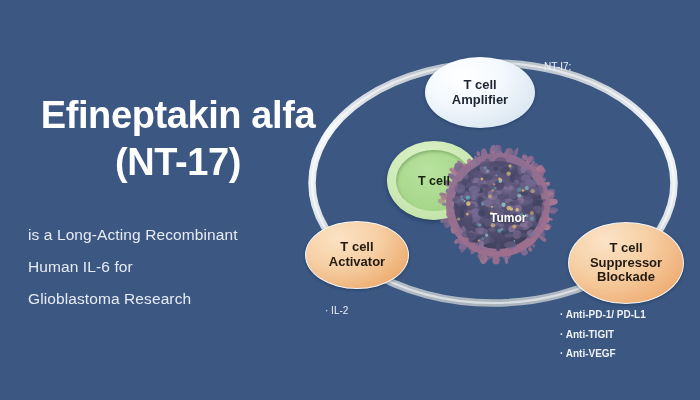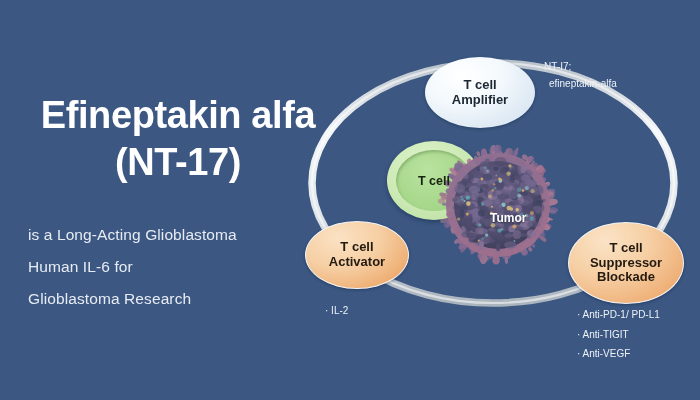--- a/index.html
+++ b/index.html
@@ -75,34 +75,34 @@
   #tumor-label{
     position:absolute;left:60px;top:78px;color:#ffffff;font-size:12px;font-weight:bold;
     text-shadow:0 1px 2px rgba(10,20,40,.55);z-index:30;
   }
 
   
   .ann{position:absolute;color:#eef2f7;font-size:10px;line-height:16.5px;white-space:nowrap;}
   #ann-amplifier{left:538px;top:59px;}
   #ann-amplifier .l2{padding-left:11px;}
   #ann-il2{left:325px;top:303px;}
-  #ann-suppressor{left:577px;top:305px;line-height:19.5px;}
+  #ann-suppressor{left:560px;top:305px;line-height:19.5px;font-weight:bold;}
 </style>
 </head>
 <body>
 
 <div id="stage">
 
   <div id="title-block">
     <div class="title-line">Efineptakin alfa</div>
     <div class="title-line">(NT-17)</div>
   </div>
 
   <div id="subtitle-block">
-    <div class="sub-line">is a Long-Acting Glioblastoma</div>
+    <div class="sub-line">is a Long-Acting Recombinant</div>
     <div class="sub-line">Human IL-6 for</div>
     <div class="sub-line">Glioblastoma Research</div>
   </div>
 
   <svg id="ring-svg" viewBox="0 0 700 400">
     <defs>
       <linearGradient id="ringGrad" x1="0" y1="0" x2="0" y2="1">
         <stop offset="0%" stop-color="#b9c2cb"></stop>
         <stop offset="28%" stop-color="#f4f7f9"></stop>
         <stop offset="62%" stop-color="#e0e6ea"></stop>
@@ -584,21 +584,20 @@
   <div class="node" id="node-suppressor">
     <div class="node-label">
       <div>T cell</div>
       <div>Suppressor</div>
       <div>Blockade</div>
     </div>
   </div>
 
   <div class="ann" id="ann-amplifier">
     <div>· NT-I7;</div>
-    <div class="l2">efineptakin-alfa</div>
   </div>
 
   <div class="ann" id="ann-il2">
     <div>· IL-2</div>
   </div>
 
   <div class="ann" id="ann-suppressor">
     <div>· Anti-PD-1/ PD-L1</div>
     <div>· Anti-TIGIT</div>
     <div>· Anti-VEGF</div>

